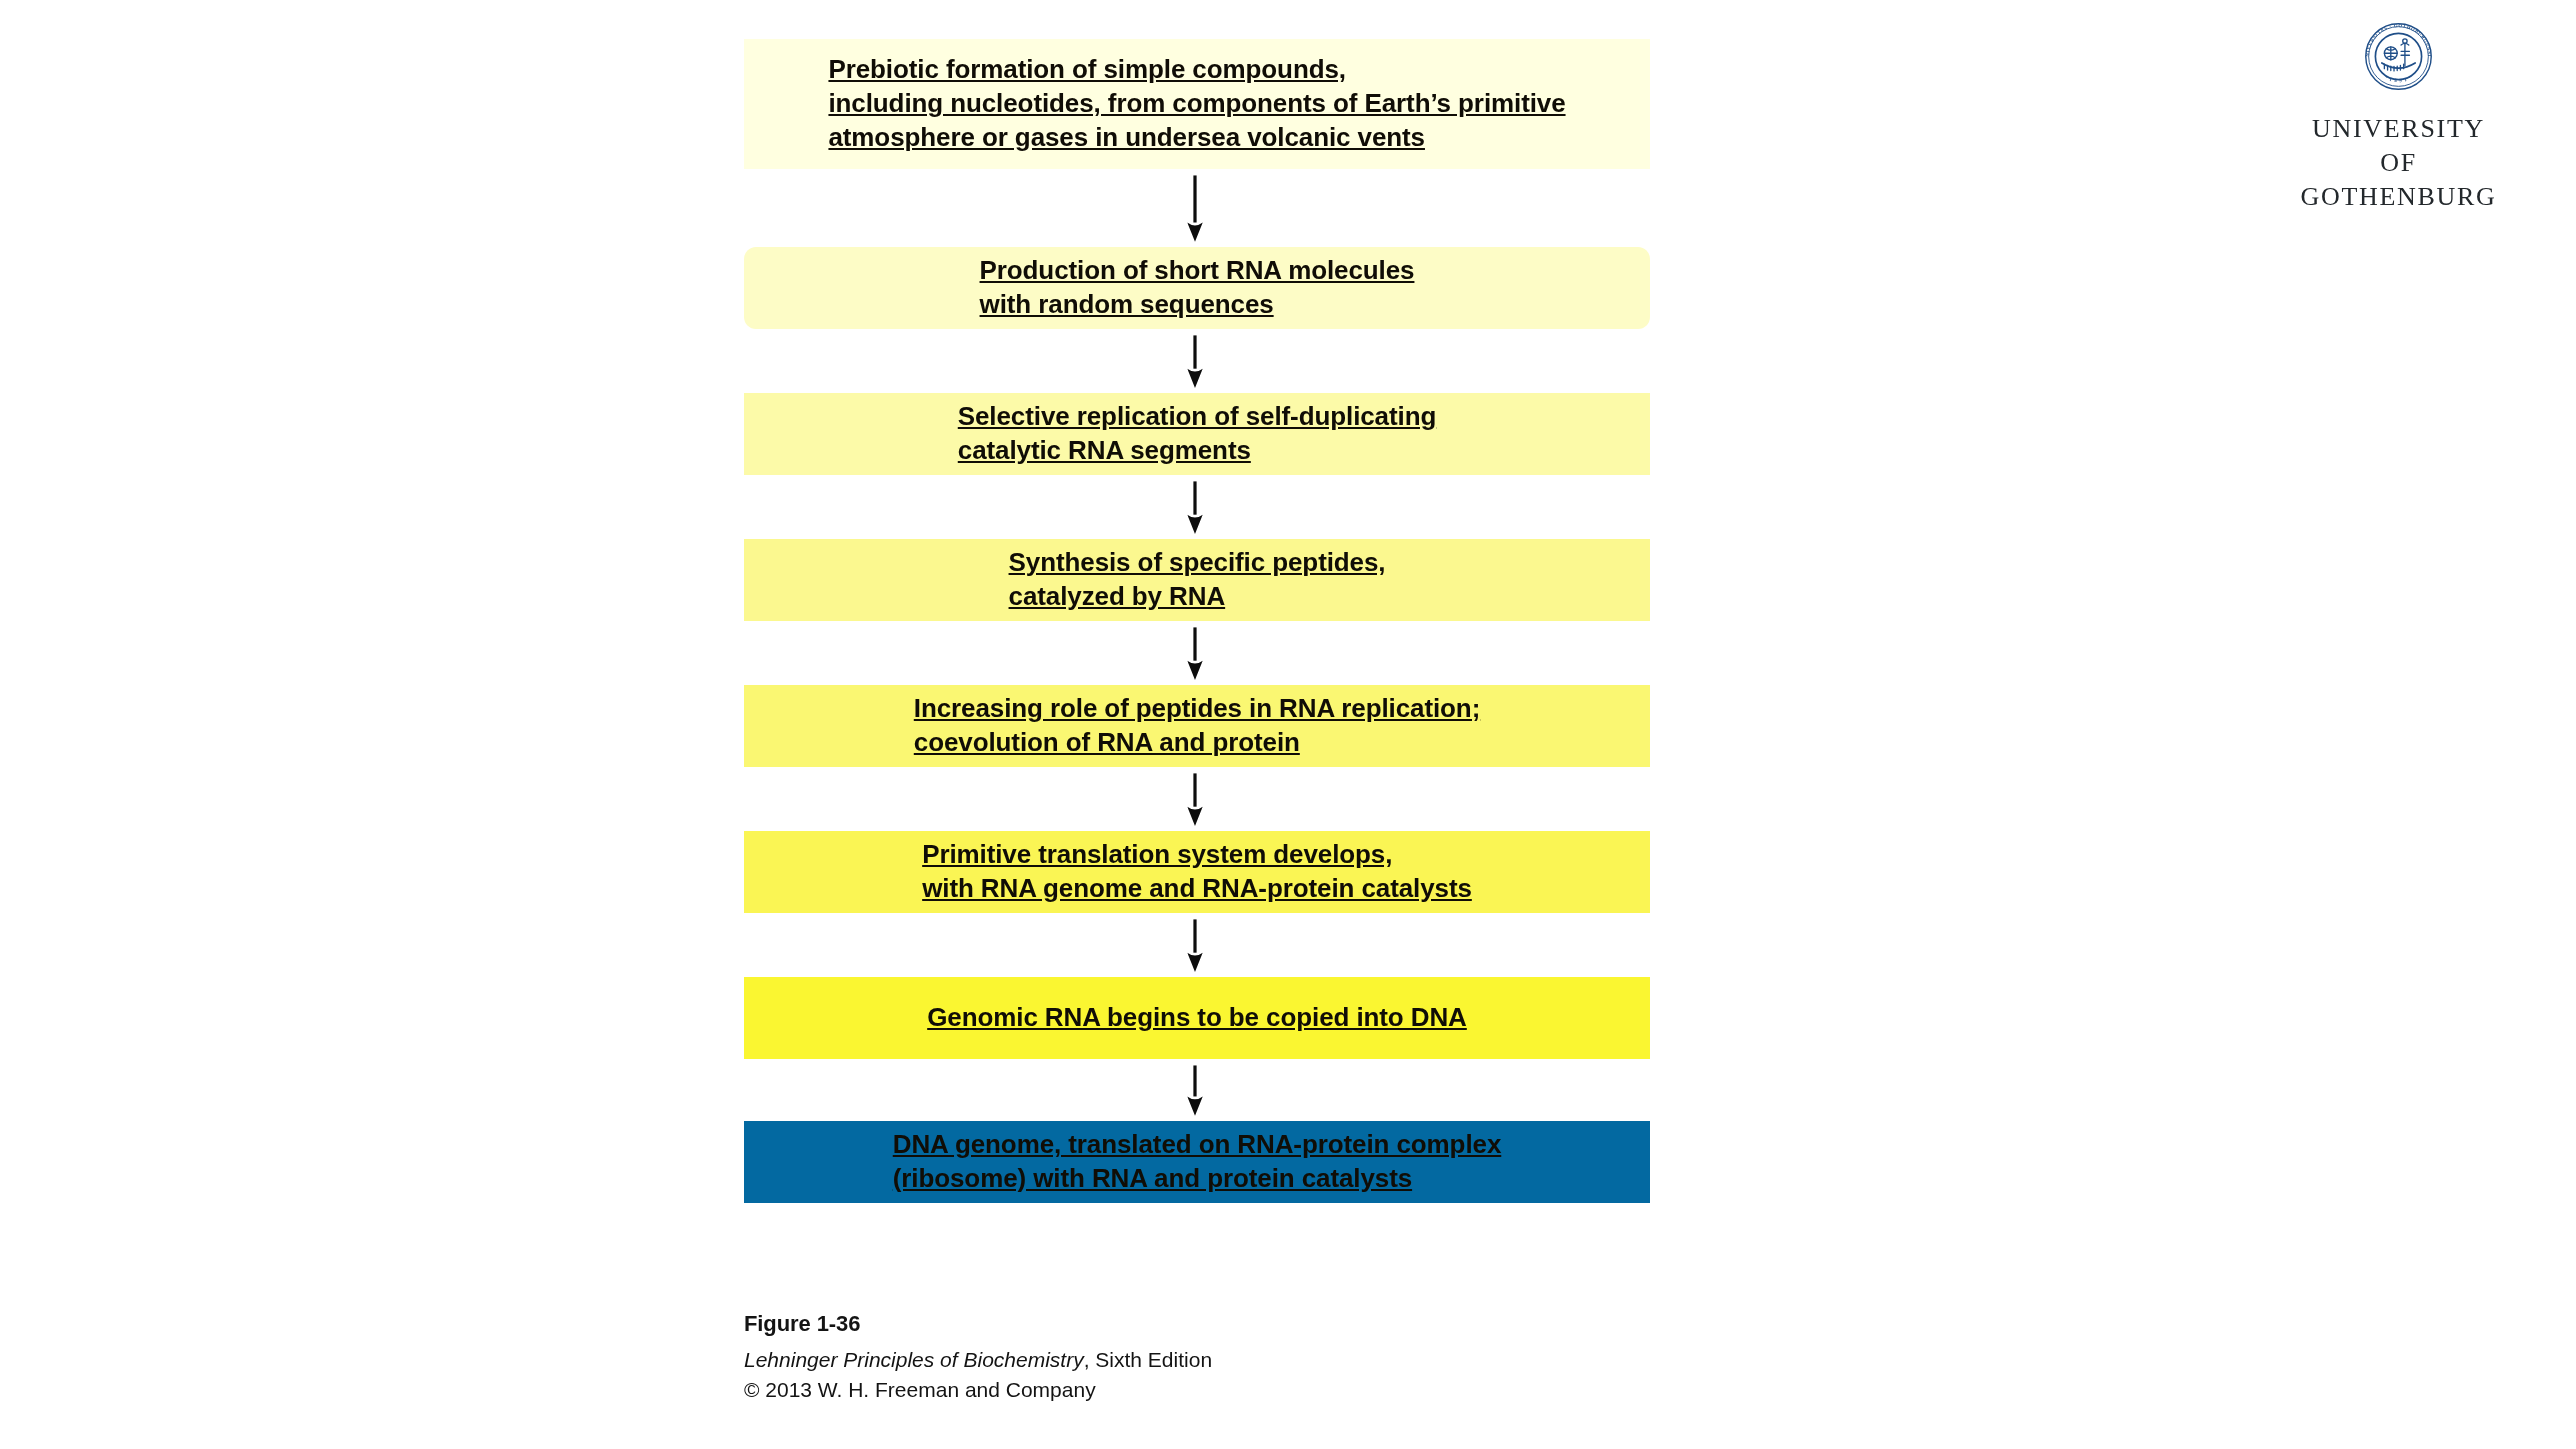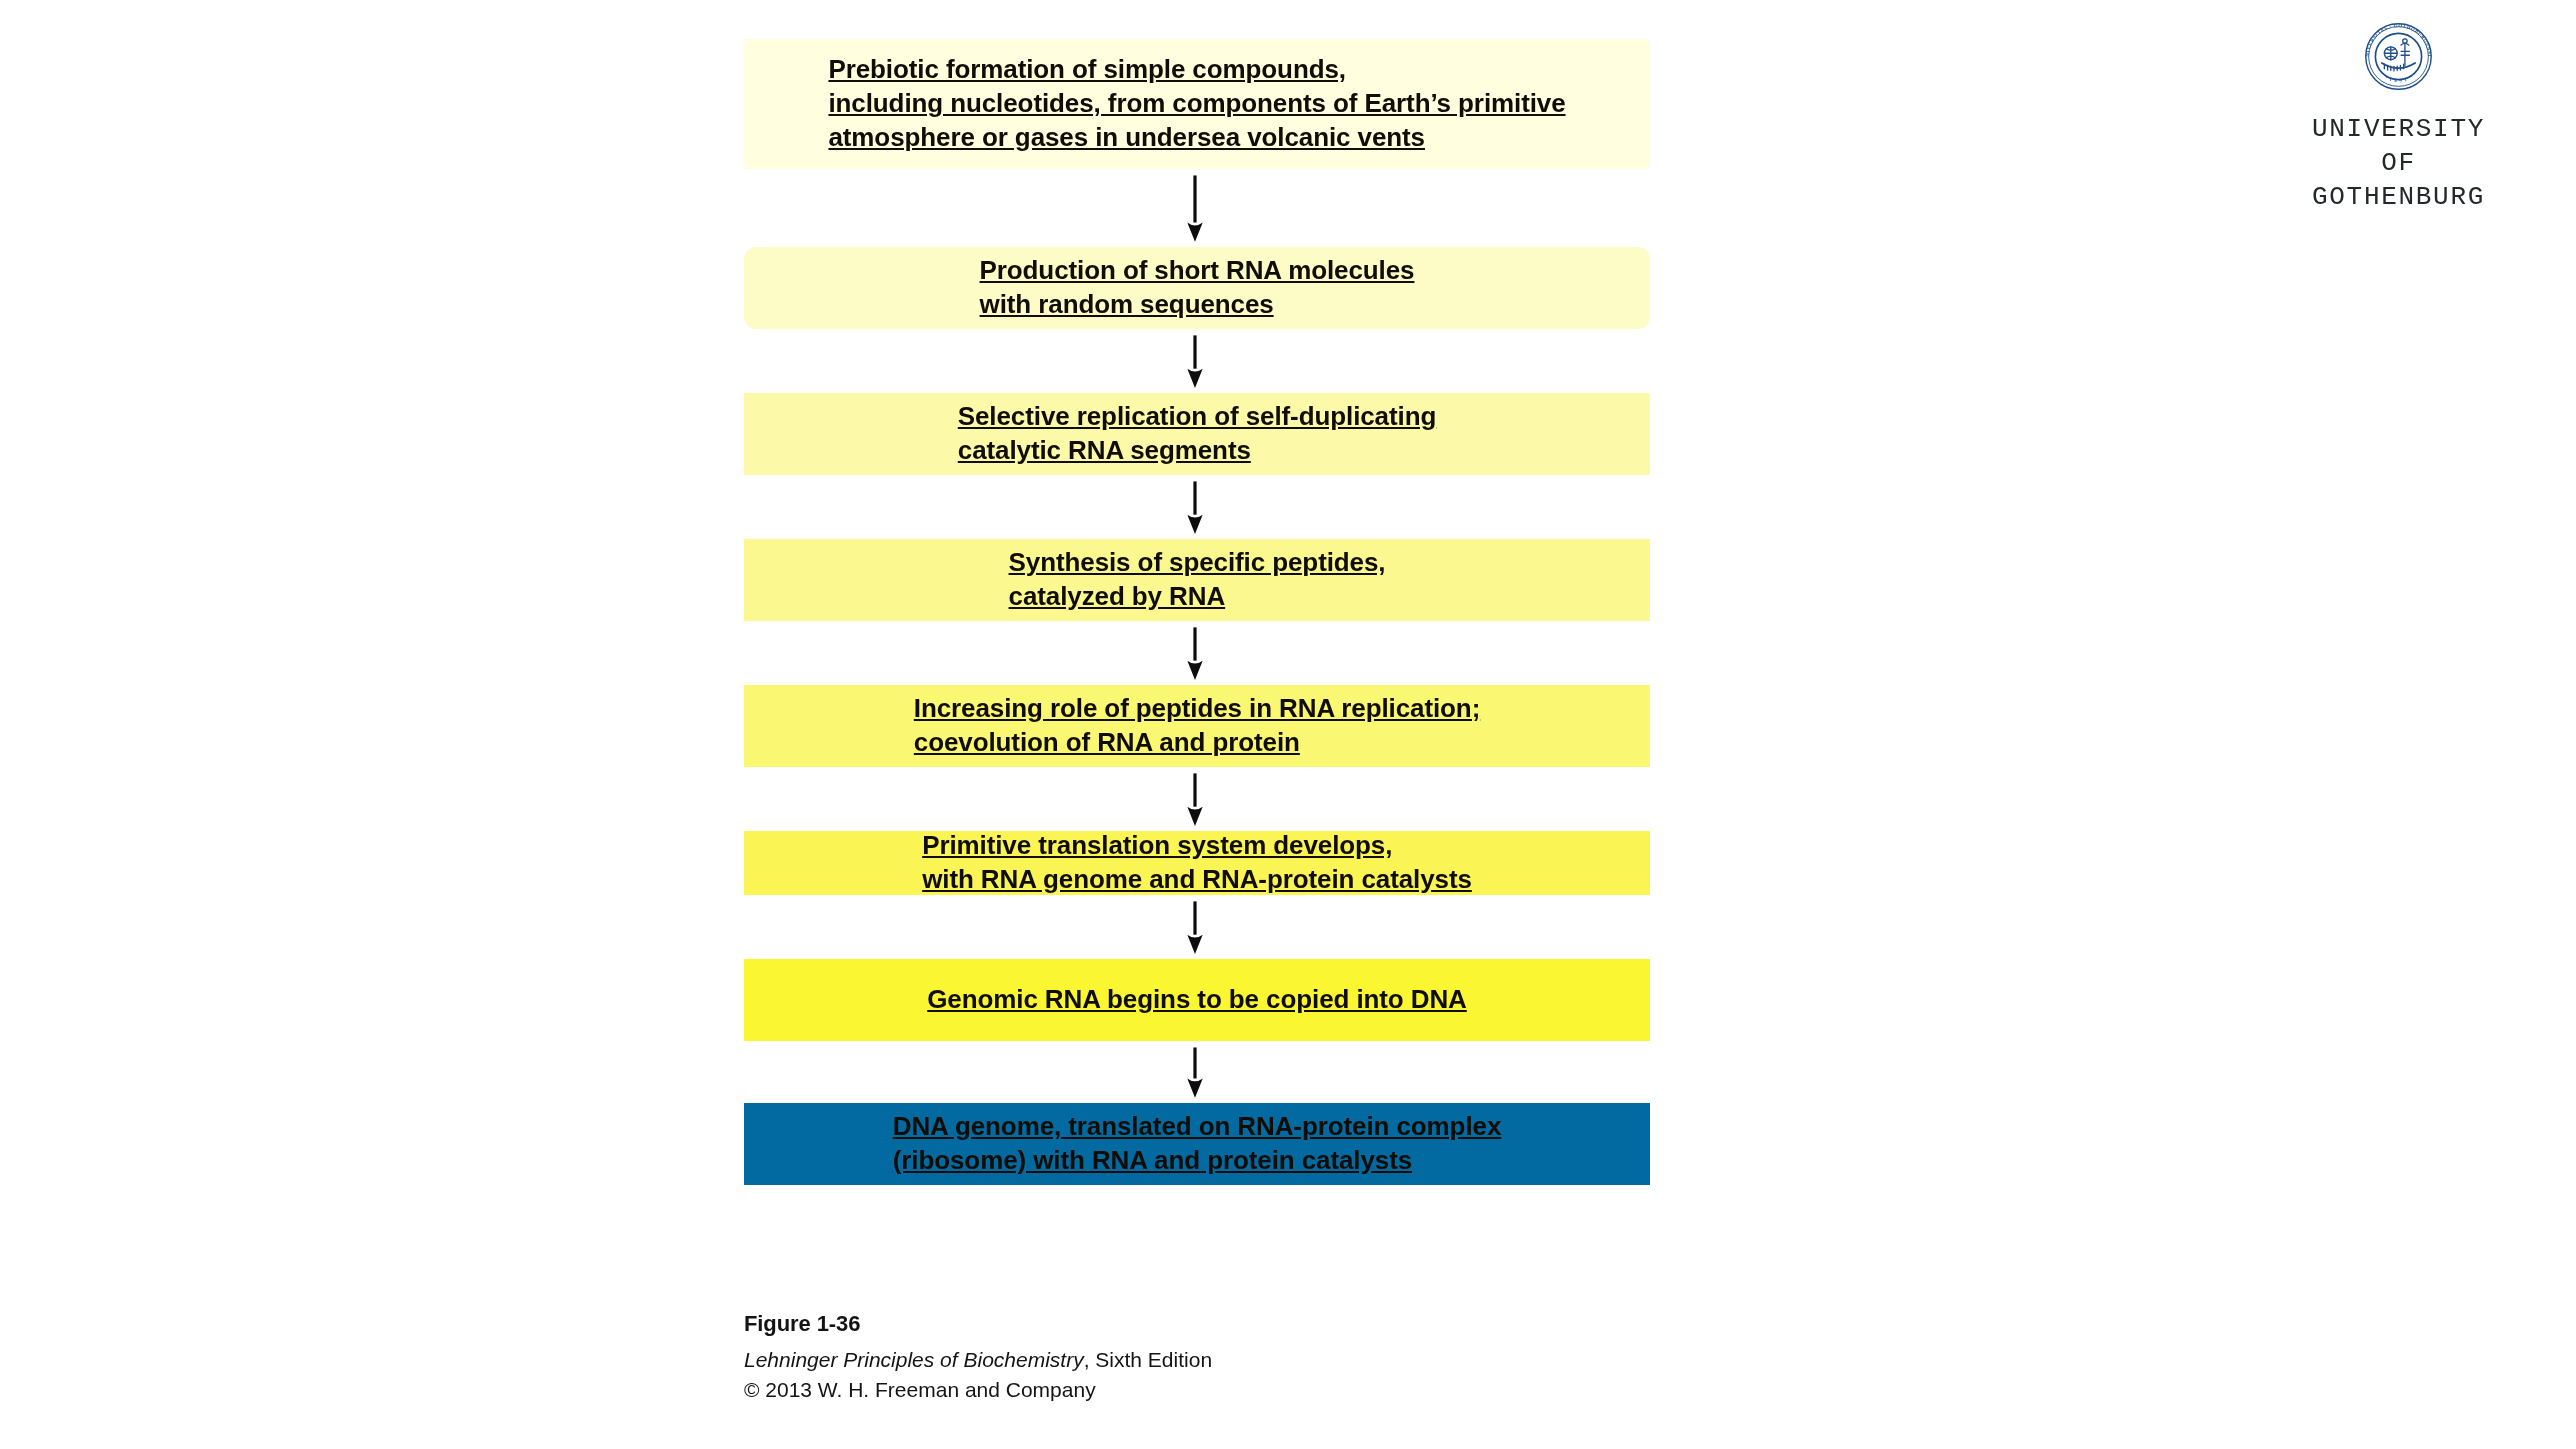--- a/index.html
+++ b/index.html
@@ -26,21 +26,21 @@
   }
   #seal-wrap {
     display: flex;
     justify-content: center;
   }
   #seal {
     display: block;
   }
   #brand-name {
     margin-top: 16.7px;
-    font-family: Liberation Mono, monospace;
+    font-family: Liberation Serif, serif;
     font-size: 26px;
     letter-spacing: 1.7px;
     line-height: 1.32;
     color: #23282c;
     white-space: pre-line;
   }
 
   
   #flow {
     position: absolute;
@@ -182,21 +182,21 @@
     <div class="box" style="background: rgb(250, 247, 114); height: 82px;">
       <span class="box-text">Increasing role of peptides in RNA replication;
 coevolution of RNA and protein</span>
     </div>
     <div class="gap" style="height: 64px;">
       <svg class="arrow" width="15.5" height="64" viewBox="0 0 24 100">
         <rect x="9.5" y="10" width="5" height="52" fill="#0d0d0d"></rect>
         <path d="M 12 92 L 0 62 Q 12 71 24 62 Z" fill="#0d0d0d"></path>
       </svg>
     </div>
-    <div class="box" style="background: rgb(250, 245, 84); height: 64px;">
+    <div class="box" style="background: rgb(250, 245, 84); height: 82px;">
       <span class="box-text">Primitive translation system develops,
 with RNA genome and RNA-protein catalysts</span>
     </div>
     <div class="gap" style="height: 64px;">
       <svg class="arrow" width="15.5" height="64" viewBox="0 0 24 100">
         <rect x="9.5" y="10" width="5" height="52" fill="#0d0d0d"></rect>
         <path d="M 12 92 L 0 62 Q 12 71 24 62 Z" fill="#0d0d0d"></path>
       </svg>
     </div>
     <div class="box" style="background: rgb(250, 246, 49); height: 82px;">

